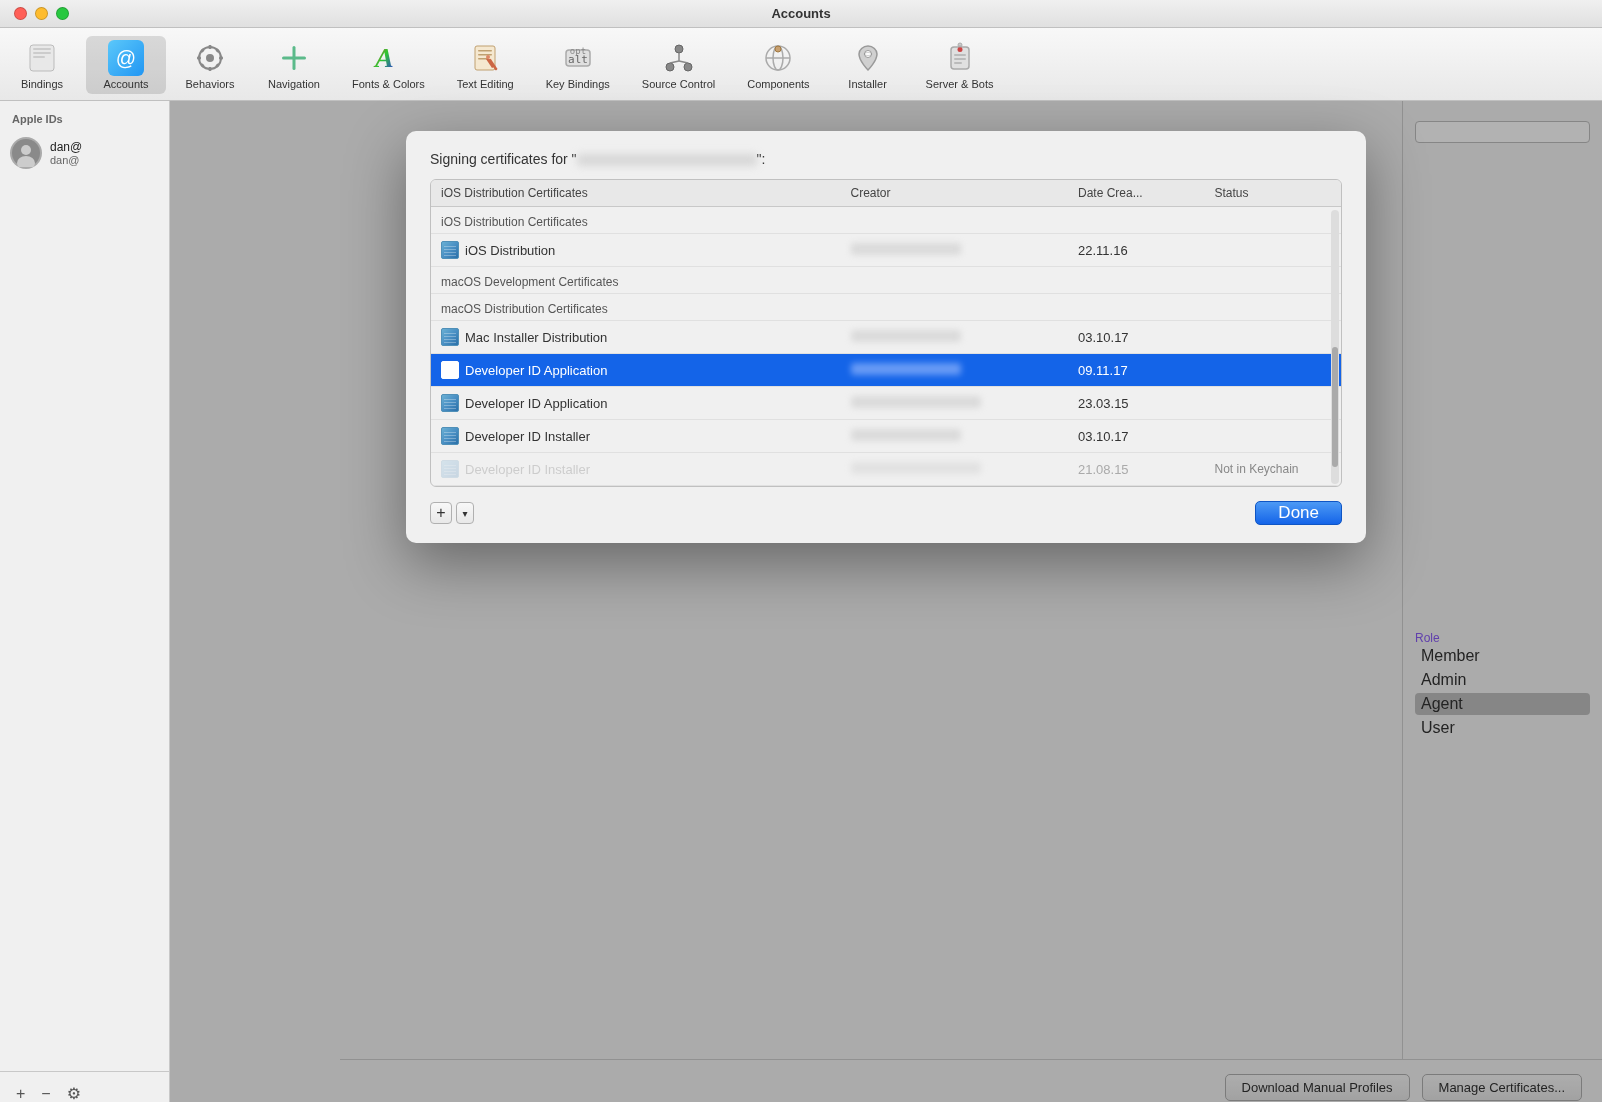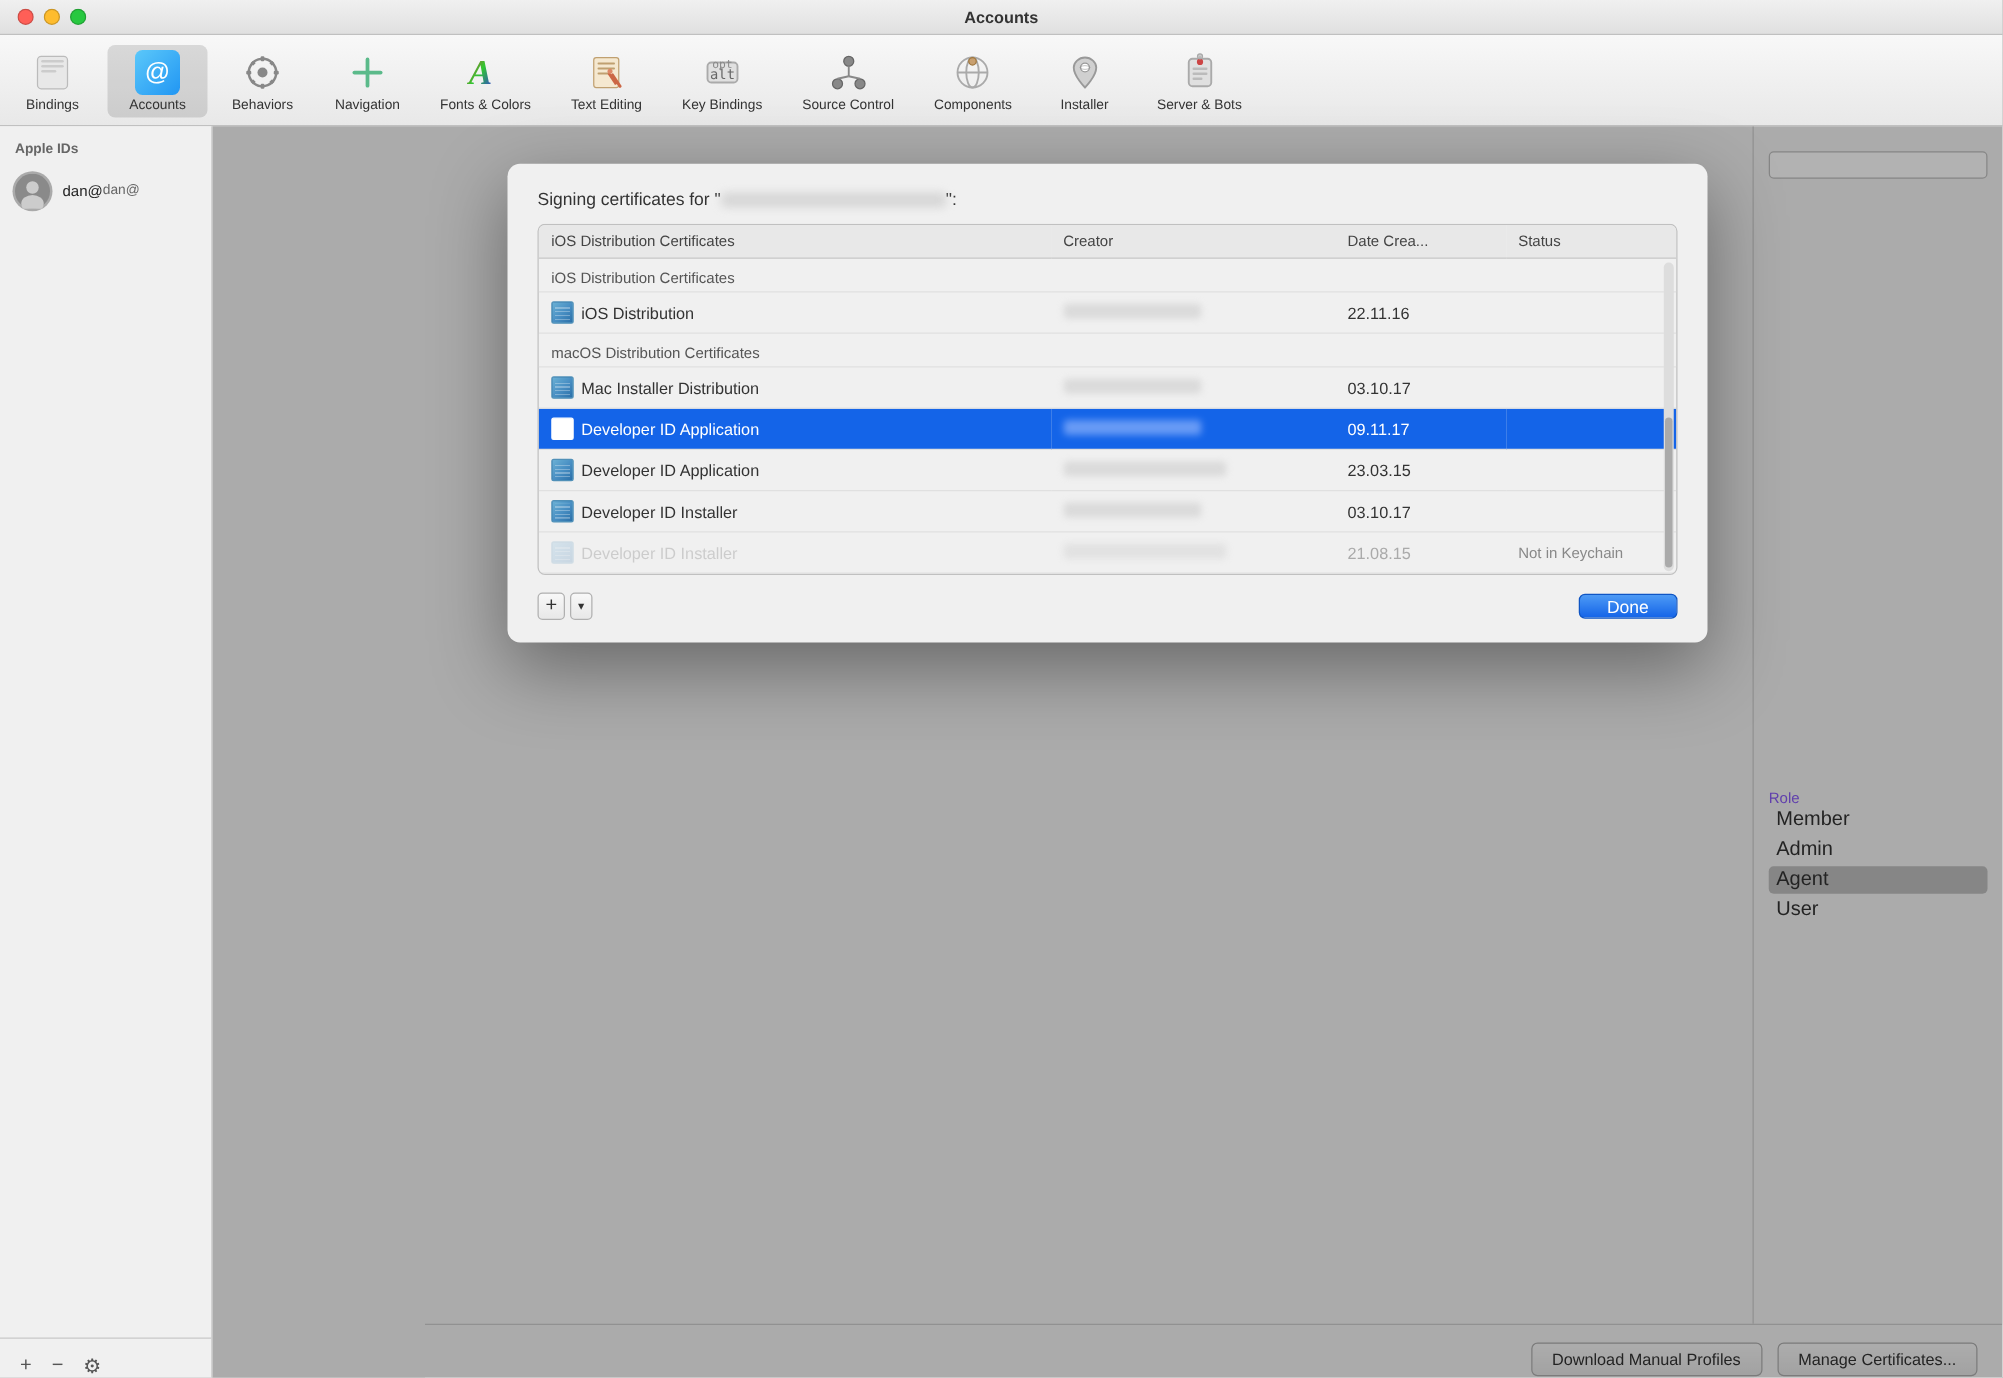--- a/index.html
+++ b/index.html
@@ -118,21 +118,21 @@
       background: #aaa;
       display: flex;
       align-items: center;
       justify-content: center;
       color: #fff;
       font-size: 16px;
       flex-shrink: 0;
     }
     .account-info {
       display: flex;
-      flex-direction: row;
+      flex-direction: column;
     }
     .account-name {
       font-size: 12px;
       color: #222;
     }
     .account-email {
       font-size: 11px;
       color: #666;
     }
     .sidebar-footer {
@@ -394,21 +394,21 @@
       font-size: 10px;
       display: flex; align-items: center; justify-content: center;
       cursor: pointer;
       color: #333;
     }
     .done-btn {
       background: linear-gradient(to bottom, #4d9af5, #1464e8);
       border: 1px solid #0f55c4;
       border-radius: 5px;
       padding: 1px 22px;
-      font-size: 14px;
+      font-size: 17px;
       color: #fff;
       cursor: pointer;
       font-weight: 500;
     }
     .icon-accounts { 
       width: 36px; height: 36px; 
       border-radius: 6px; 
       background: linear-gradient(135deg, #5bc8fa, #2196f3); 
       display: flex; align-items: center; justify-content: center;
       color: white; font-size: 20px;
@@ -644,20 +644,23 @@
                     <div class="cert-name-cell">
                       <span class="cert-icon"></span>
                       <span>iOS Distribution</span>
                     </div>
                   </td>
                   <td><span class="blurred-text" style="width:110px;">&nbsp;&nbsp;&nbsp;&nbsp;&nbsp;&nbsp;&nbsp;&nbsp;&nbsp;&nbsp;&nbsp;&nbsp;&nbsp;&nbsp;&nbsp;</span></td>
                   <td>22.11.16</td>
                   <td></td>
                 </tr>
 
+                <tr class="cert-section-row">
+                  <td colspan="4">macOS Development Certificates</td>
+                </tr>
 
                 <tr class="cert-section-row">
                   <td colspan="4">macOS Distribution Certificates</td>
                 </tr>
                 <tr class="cert-row">
                   <td>
                     <div class="cert-name-cell">
                       <span class="cert-icon"></span>
                       <span>Mac Installer Distribution</span>
                     </div>

